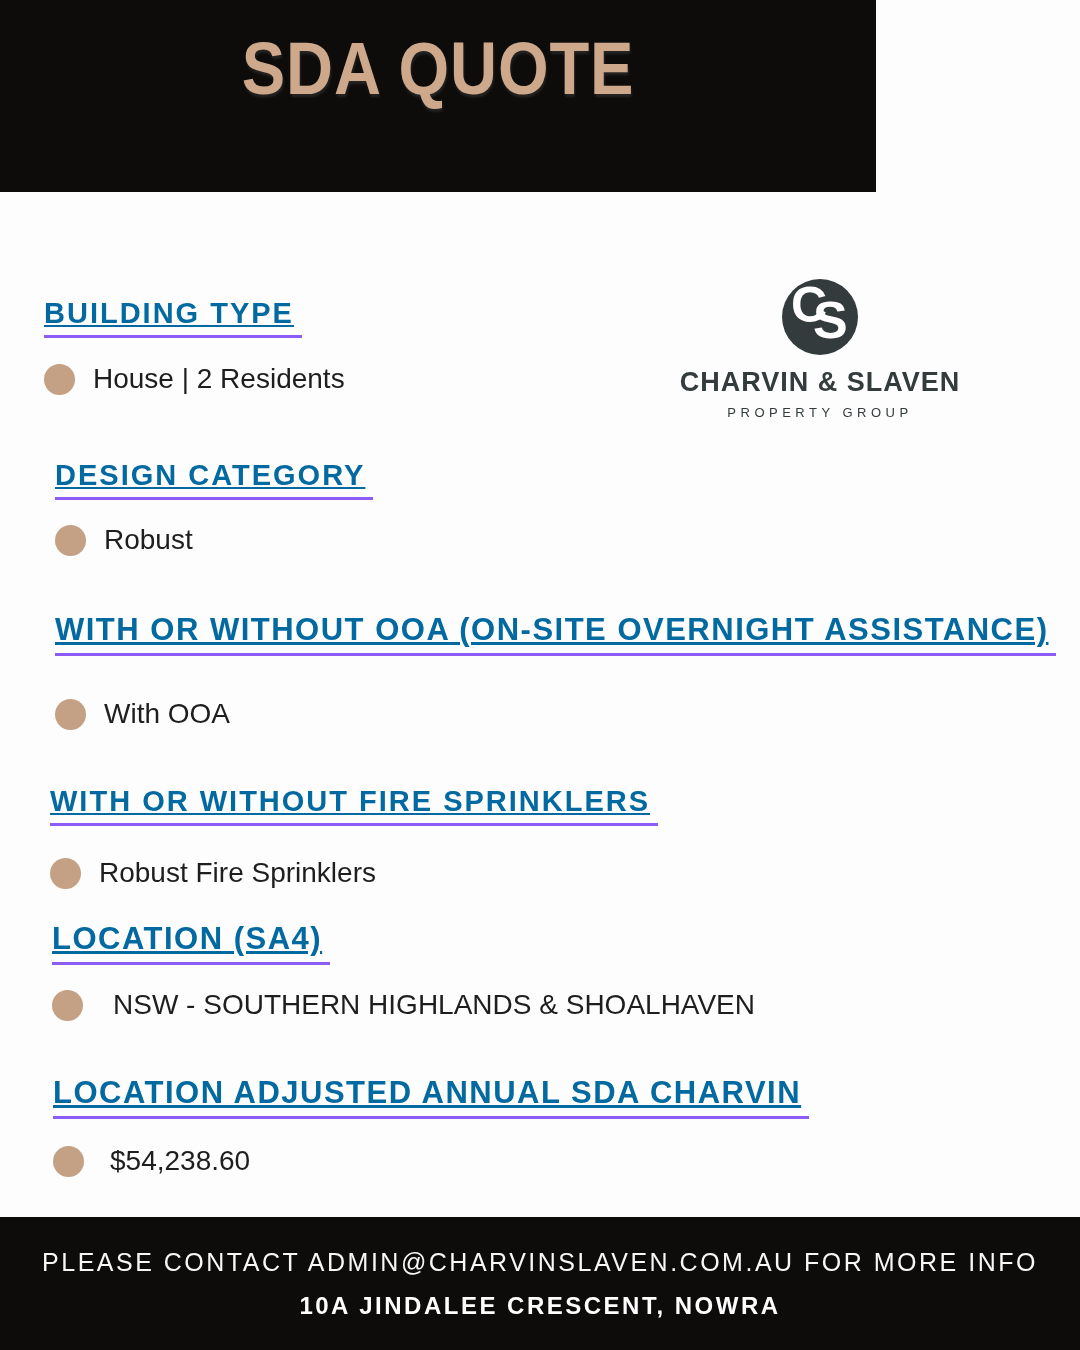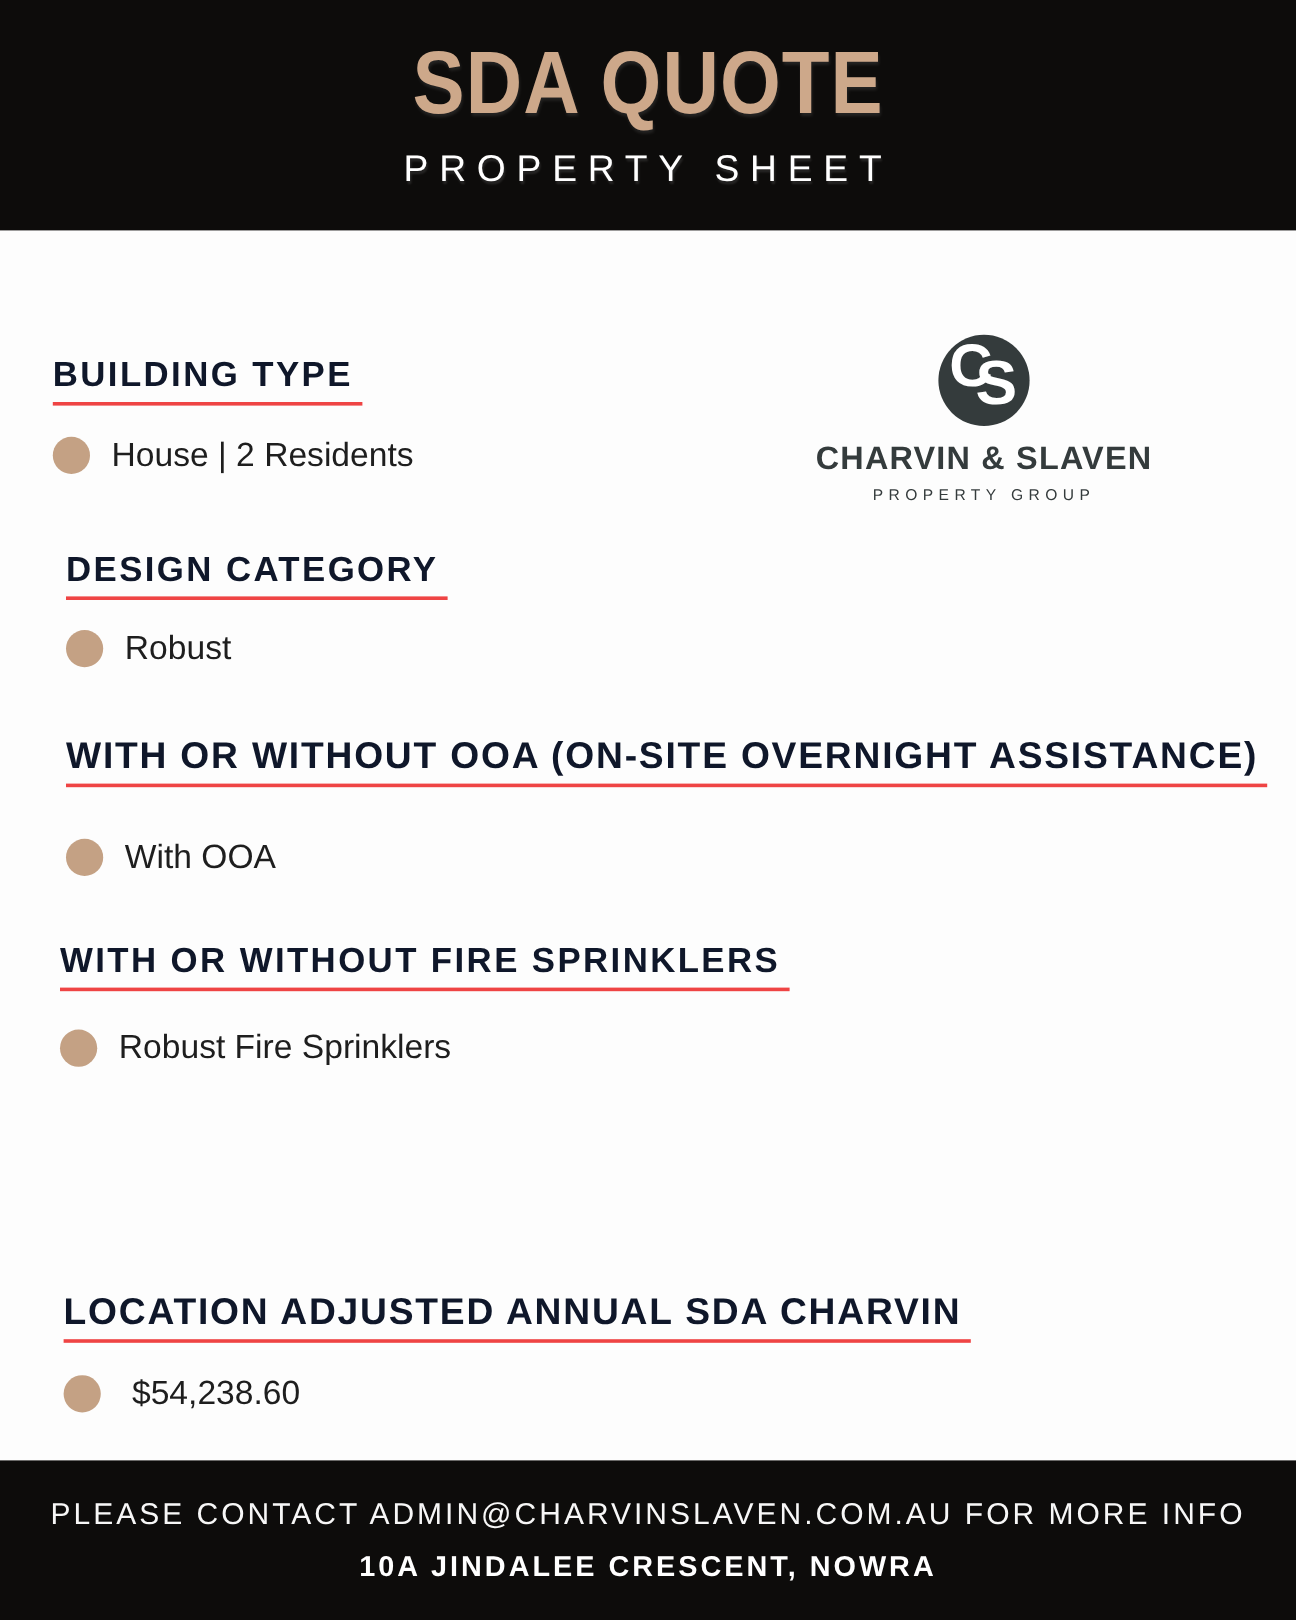--- a/index.html
+++ b/index.html
@@ -16,21 +16,21 @@
     position:relative;
     width:1080px;height:1350px;
     background:var(--body-bg,#fdfdfd);
     overflow:hidden;
     font-family:"Liberation Sans",sans-serif;
     color:var(--text-dark,#151515);
   }
 
   
   .hdr{
-    position:absolute;top:0;left:0;width:1080px;height:192px;
+    position:absolute;top:0;left:0;width:876px;height:192px;
     background:var(--header-bg,#0d0c0b);
     display:flex;flex-direction:column;align-items:center;justify-content:flex-start;
   }
   .hdr-title{
     margin-top:26px;
     font-size:74px;font-weight:bold;color:var(--title-tan,#cda88a);
     letter-spacing:1px;white-space:nowrap;
     transform:scaleX(0.88);transform-origin:center;
     text-shadow:1px 3px 3px rgba(255,255,255,0.10);
   }
@@ -64,24 +64,25 @@
   }
   .logo-tagline{
     margin-top:7px;font-size:13px;font-weight:normal;
     color:var(--logo-charcoal,#343b3c);letter-spacing:4.5px;white-space:nowrap;
   }
 
   
   .sec{position:absolute;}
   .sec-heading{
     display:inline-block;
-    font-size:29px;font-weight:bold;letter-spacing:2px;color:#0f172a;
-    border-bottom:3px solid #ef4444;
+    font-size:29px;font-weight:bold;letter-spacing:2px;color:#0369a1;
+    border-bottom:3px solid #8b5cf6;
     padding:0 8px 5px 0;
     white-space:nowrap;
+    text-decoration:underline;
   }
   .sec.condensed .sec-heading{font-size:31px;letter-spacing:1.5px;}
   .sec-row{display:flex;align-items:center;gap:18px;}
   .bullet{
     width:31px;height:31px;border-radius:50%;
     background:var(--accent-tan,#c4a184);flex:0 0 auto;
   }
   .sec-value{font-size:28px;color:#1e1e1e;white-space:nowrap;}
 
   .sec1{top:297px;left:44px;}  .sec1 .sec-row{margin-top:25px;}
@@ -106,21 +107,20 @@
     font-size:24px;font-weight:bold;color:#ffffff;letter-spacing:2.5px;white-space:nowrap;
   }
 </style>
 </head>
 <body>
 
 <div class="page">
 
   <div class="hdr">
     <div class="hdr-title">SDA QUOTE</div>
-    <div class="hdr-subtitle">PROPERTY SHEET</div>
   </div>
 
   <div class="logo">
     <div class="logo-circle">
       <span class="logo-c">C</span>
       <span class="logo-s">S</span>
     </div>
     <div class="logo-name">CHARVIN &amp; SLAVEN</div>
     <div class="logo-tagline">PROPERTY GROUP</div>
   </div>
@@ -150,20 +150,27 @@
   </div>
 
   <div class="sec sec4">
     <div class="sec-heading">WITH OR WITHOUT FIRE SPRINKLERS</div>
     <div class="sec-row">
       <span class="bullet"></span>
       <span class="sec-value">Robust Fire Sprinklers</span>
     </div>
   </div>
 
+  <div class="sec sec5 condensed">
+    <div class="sec-heading">LOCATION (SA4)</div>
+    <div class="sec-row">
+      <span class="bullet"></span>
+      <span class="sec-value">NSW - SOUTHERN HIGHLANDS &amp; SHOALHAVEN</span>
+    </div>
+  </div>
 
   <div class="sec sec6 condensed">
     <div class="sec-heading">LOCATION ADJUSTED ANNUAL SDA CHARVIN</div>
     <div class="sec-row">
       <span class="bullet"></span>
       <span class="sec-value">$54,238.60</span>
     </div>
   </div>
 
   <div class="ftr">

